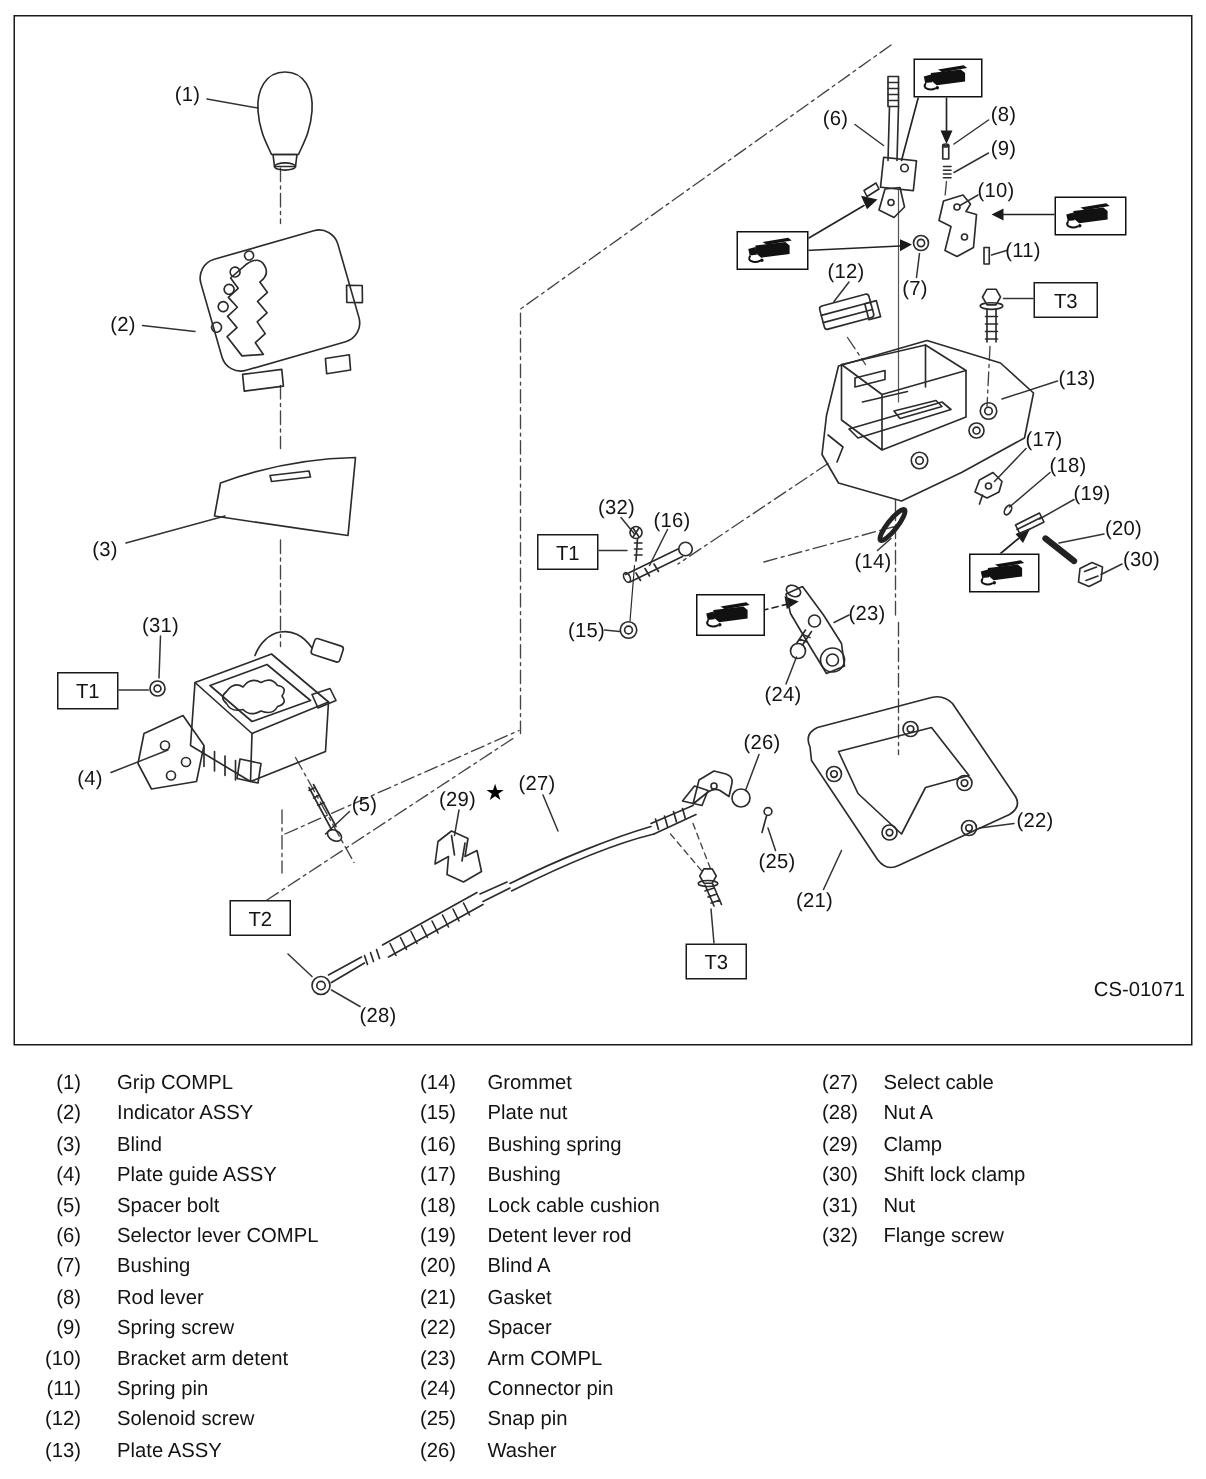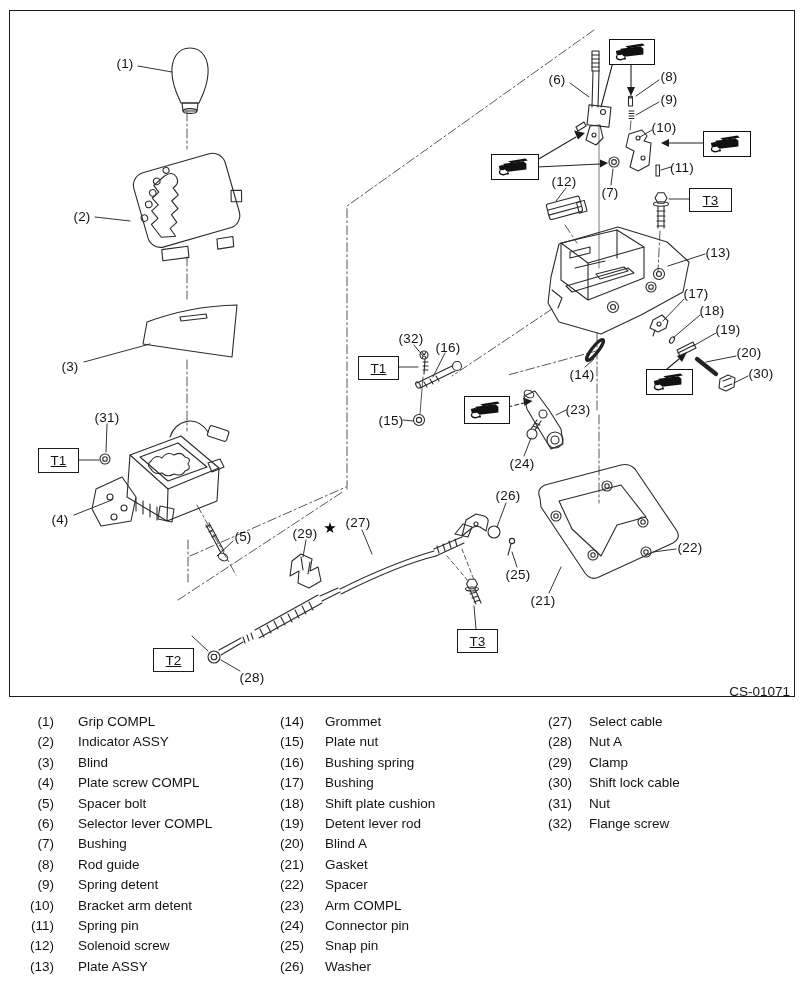--- a/index.html
+++ b/index.html
@@ -4,21 +4,21 @@
 <style>
   html,body{margin:0;padding:0;background:#fff;}
   .page{position:relative;width:804px;height:986px;background:#fff;overflow:hidden;
         font-family:"Liberation Sans",sans-serif;color:#111;}
   .frame{position:absolute;left:9px;top:10px;width:784px;height:685px;border:1.6px solid #1a1a1a;background:#fff;}
   svg.art{position:absolute;left:0;top:0;width:804px;height:986px;}
   .callout{position:absolute;transform:translate(-50%,-50%);font-size:13.5px;letter-spacing:.2px;
            white-space:nowrap;color:#141414;}
   .star{position:absolute;transform:translate(-50%,-50%);font-size:15px;color:#000;}
   .tbox{position:absolute;border:1.4px solid #1a1a1a;background:#fff;display:flex;
-        align-items:center;justify-content:center;font-size:13.5px;color:#141414;text-decoration:underline;}
+        align-items:center;justify-content:center;font-size:13.5px;color:#141414;}
   .gbox{position:absolute;border:1.7px solid #111;background:#fff;display:flex;
         align-items:center;justify-content:center;}
   .code{position:absolute;font-size:13.5px;color:#141414;}
   .plist{position:absolute;left:0;top:712px;width:804px;}
   .pcol{position:absolute;top:0;}
   .pcol1{left:18px;}
   .pcol2{left:266px;}
   .pcol3{left:534px;}
   .prow{display:grid;grid-template-columns:38px auto;height:20.4px;line-height:20.4px;
         font-size:13.5px;color:#141414;white-space:nowrap;}
@@ -314,21 +314,21 @@
   <div class="callout" style="left:107px;top:417px">(31)</div>
   <div class="callout" style="left:411px;top:338px">(32)</div>
   <div class="star" style="left:330px;top:528px">★</div>
 
   <div class="tbox" style="left:38px;top:448px;width:39px;height:23px">
       <span>T1</span>
     </div>
   <div class="tbox" style="left:358px;top:356px;width:39px;height:22px">
       <span>T1</span>
     </div>
-  <div class="tbox" style="left:153px;top:648px;width:39px;height:22px">
+  <div class="tbox" style="left:153px;top:600px;width:39px;height:22px">
       <span>T2</span>
     </div>
   <div class="tbox" style="left:689px;top:188px;width:41px;height:22px">
       <span>T3</span>
     </div>
   <div class="tbox" style="left:457px;top:629px;width:39px;height:22px">
       <span>T3</span>
     </div>
 
   <div class="gbox" style="left:609px;top:39px;width:44px;height:24px">
@@ -370,59 +370,59 @@
   <div class="gbox" style="left:464px;top:396px;width:44px;height:26px">
     <svg width="38" height="19" viewBox="0 0 40 20">
         <path d="M8,6 L29,3.5 L32,6 L32,12 L12,14.5 L8,11 Z" fill="#111"></path>
         <path d="M13,3.5 L31,0.5 L33.5,2.5 L16,5.5 Z" fill="#111"></path>
         <path d="M3,8.5 L8,7 L9,12.5 L4,13 Z" fill="#111"></path>
         <path d="M4.5,13 C1.5,16.5 7,19 11.5,16.5" stroke="#111" stroke-width="1.4" fill="none"></path>
         <circle cx="12.5" cy="16.3" r="1.2" fill="#111"></circle>
       </svg>
   </div>
 
-  <div class="code" style="right:14px;top:684px;position:absolute">CS-01071</div>
+  <div class="code" style="right:14px;top:652px;position:absolute">CS-01071</div>
 
   <div class="plist">
     <div class="pcol pcol1">
         <div class="prow">
           <span class="pnum">(1)</span>
           <span class="pname">Grip COMPL</span>
         </div>
         <div class="prow">
           <span class="pnum">(2)</span>
           <span class="pname">Indicator ASSY</span>
         </div>
         <div class="prow">
           <span class="pnum">(3)</span>
           <span class="pname">Blind</span>
         </div>
         <div class="prow">
           <span class="pnum">(4)</span>
-          <span class="pname">Plate screw COMPL</span>
+          <span class="pname">Plate guide ASSY</span>
         </div>
         <div class="prow">
           <span class="pnum">(5)</span>
           <span class="pname">Spacer bolt</span>
         </div>
         <div class="prow">
           <span class="pnum">(6)</span>
           <span class="pname">Selector lever COMPL</span>
         </div>
         <div class="prow">
           <span class="pnum">(7)</span>
           <span class="pname">Bushing</span>
         </div>
         <div class="prow">
           <span class="pnum">(8)</span>
-          <span class="pname">Rod guide</span>
+          <span class="pname">Rod lever</span>
         </div>
         <div class="prow">
           <span class="pnum">(9)</span>
-          <span class="pname">Spring detent</span>
+          <span class="pname">Spring screw</span>
         </div>
         <div class="prow">
           <span class="pnum">(10)</span>
           <span class="pname">Bracket arm detent</span>
         </div>
         <div class="prow">
           <span class="pnum">(11)</span>
           <span class="pname">Spring pin</span>
         </div>
         <div class="prow">
@@ -446,21 +446,21 @@
         <div class="prow">
           <span class="pnum">(16)</span>
           <span class="pname">Bushing spring</span>
         </div>
         <div class="prow">
           <span class="pnum">(17)</span>
           <span class="pname">Bushing</span>
         </div>
         <div class="prow">
           <span class="pnum">(18)</span>
-          <span class="pname">Shift plate cushion</span>
+          <span class="pname">Lock cable cushion</span>
         </div>
         <div class="prow">
           <span class="pnum">(19)</span>
           <span class="pname">Detent lever rod</span>
         </div>
         <div class="prow">
           <span class="pnum">(20)</span>
           <span class="pname">Blind A</span>
         </div>
         <div class="prow">
@@ -496,21 +496,21 @@
         <div class="prow">
           <span class="pnum">(28)</span>
           <span class="pname">Nut A</span>
         </div>
         <div class="prow">
           <span class="pnum">(29)</span>
           <span class="pname">Clamp</span>
         </div>
         <div class="prow">
           <span class="pnum">(30)</span>
-          <span class="pname">Shift lock cable</span>
+          <span class="pname">Shift lock clamp</span>
         </div>
         <div class="prow">
           <span class="pnum">(31)</span>
           <span class="pname">Nut</span>
         </div>
         <div class="prow">
           <span class="pnum">(32)</span>
           <span class="pname">Flange screw</span>
         </div>
       </div>

